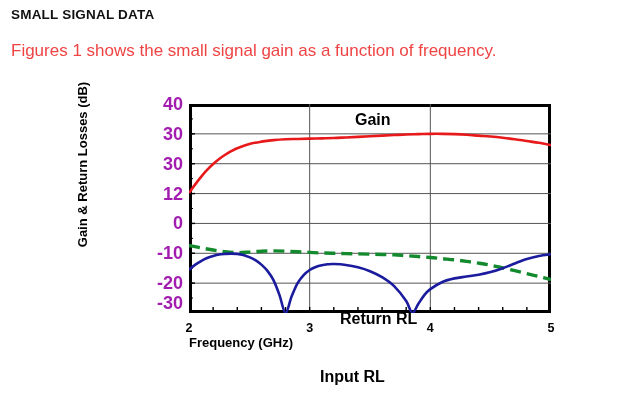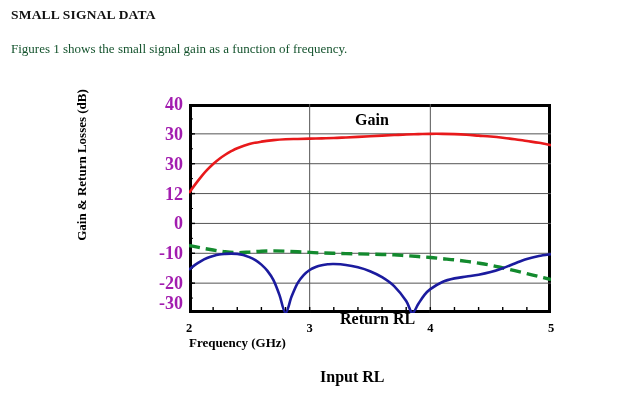--- a/index.html
+++ b/index.html
@@ -11,37 +11,36 @@
     width: 632px;
     height: 410px;
     position: relative;
     font-family: "Liberation Sans", sans-serif;
     color: #1a1a1a;
     overflow: hidden;
   }
   #page {
     position: absolute;
     inset: 0;
-    font-family: Liberation Serif, serif;
   }
   .section-title {
     position: absolute;
     left: 11px;
     top: 7px;
     font-size: 13.5px;
     font-weight: bold;
     letter-spacing: 0.2px;
     color: #111111;
   }
   .intro-text {
     position: absolute;
     left: 11px;
     top: 41px;
-    font-size: 13px;
-    color: #14532d;
+    font-size: 17px;
+    color: #ef4444;
   }
   
   #figure {
     position: absolute;
     left: 0;
     top: 85px;
     width: 632px;
     height: 325px;
   }
   

